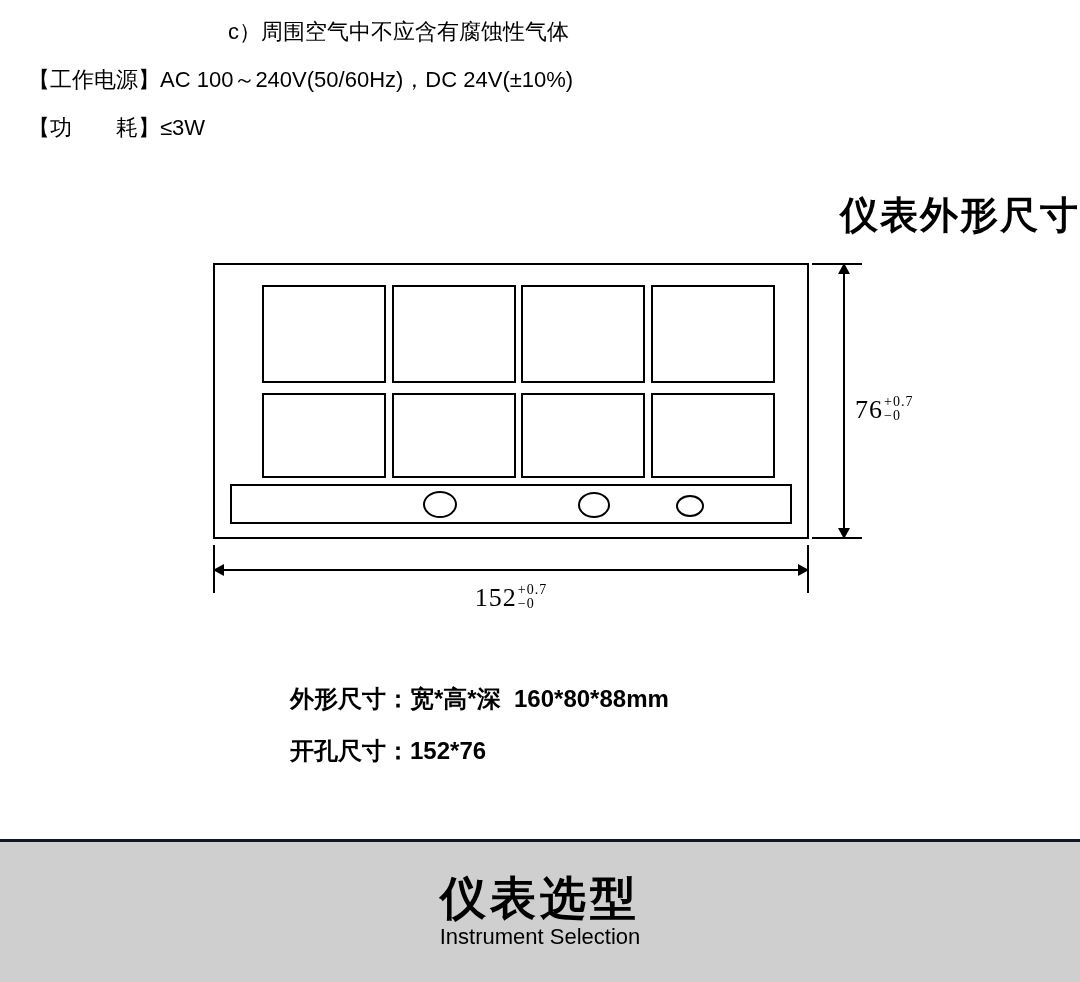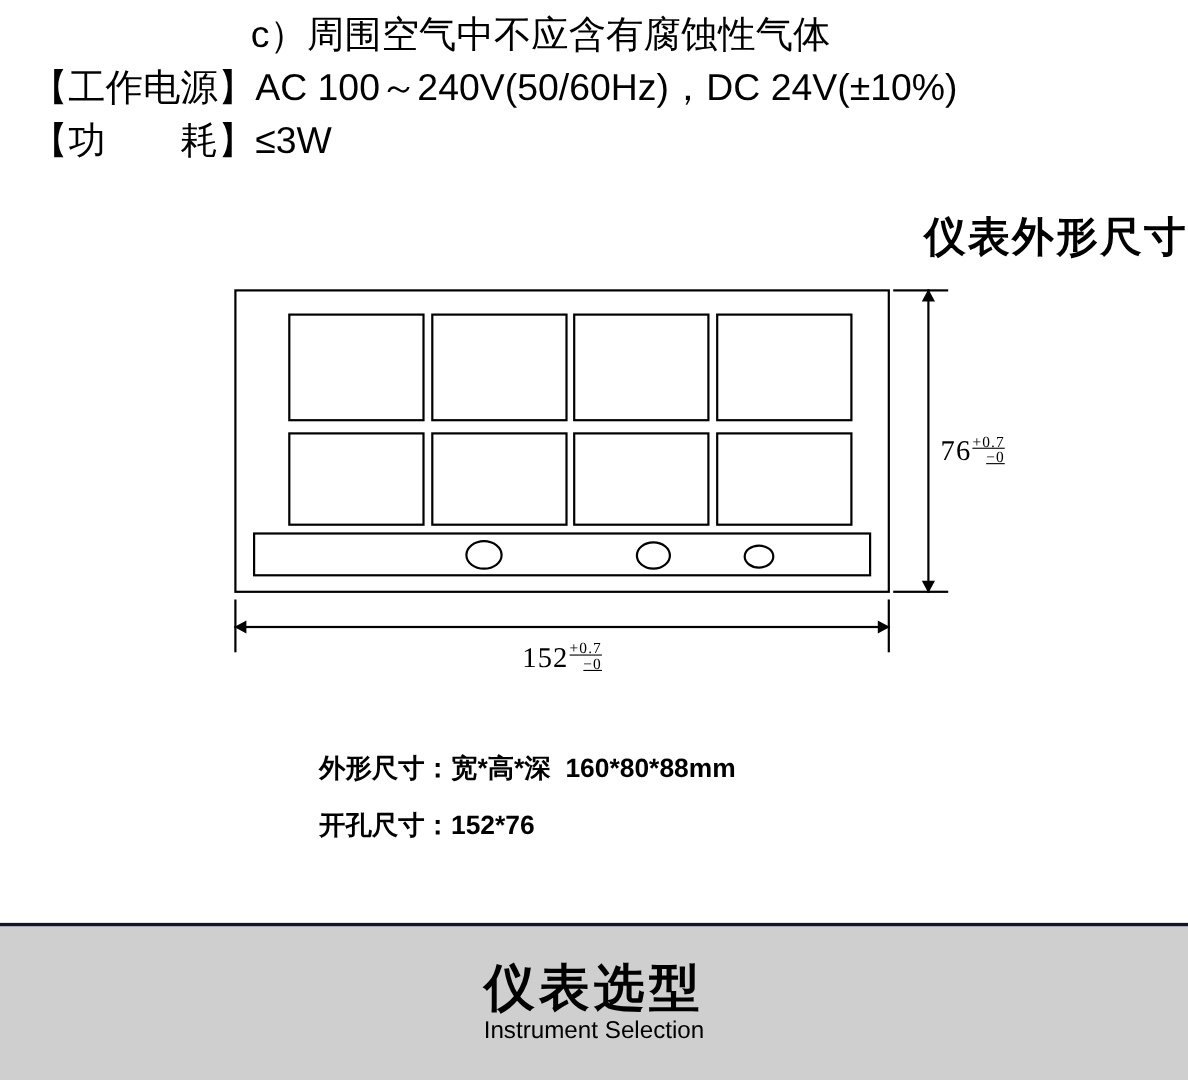--- a/index.html
+++ b/index.html
@@ -14,21 +14,21 @@
     color: #000000;
     position: relative;
     overflow: hidden;
   }
 
   
   .spec-block {
     padding-top: 8px;
   }
   .spec-line {
-    font-size: 34px;
+    font-size: 22px;
     line-height: 48px;
     white-space: pre;
   }
   .spec-line.indent {
     padding-left: 228px;
   }
   .spec-line.left {
     padding-left: 28px;
   }
 
@@ -173,24 +173,23 @@
     text-align: center;
     font-family: "Liberation Serif", serif;
     font-size: 26px;
     letter-spacing: 1px;
   }
 
   .tol {
     display: inline-block;
     font-size: 14px;
     line-height: 1.0;
-    text-align: right;
+    text-align: left;
     vertical-align: -2px;
     margin-left: 1px;
-    text-decoration: underline;
   }
   .tol span { display: block; }
 
   
   .dims-text {
     margin-top: 10px;
     padding-left: 290px;
   }
   .dims-text .line {
     font-size: 24px;

